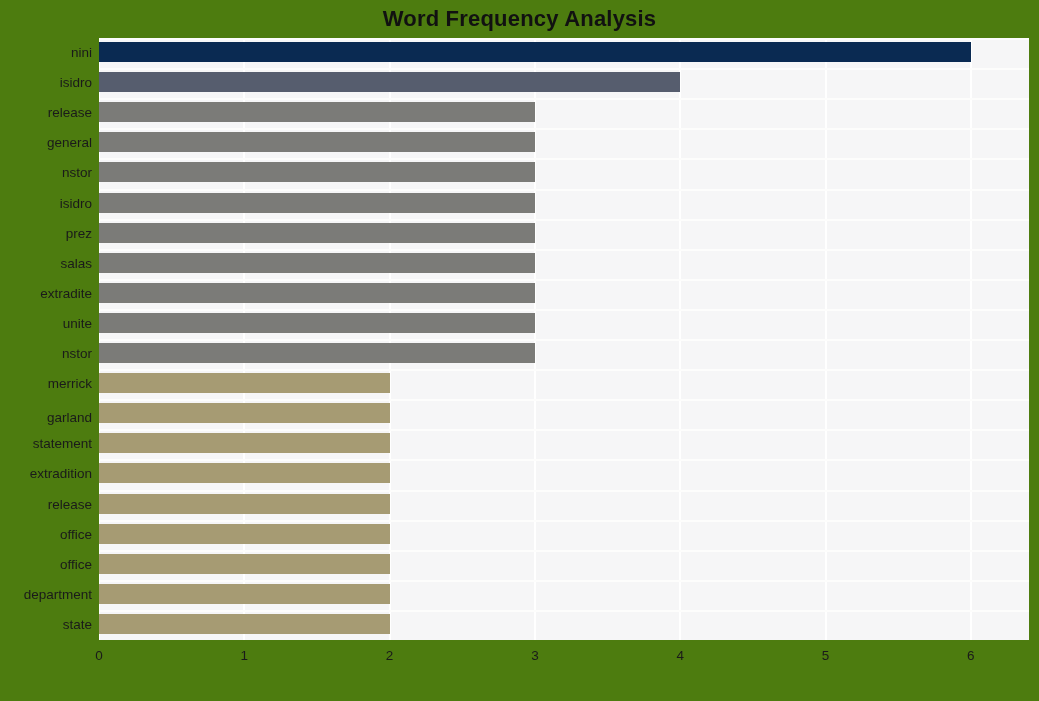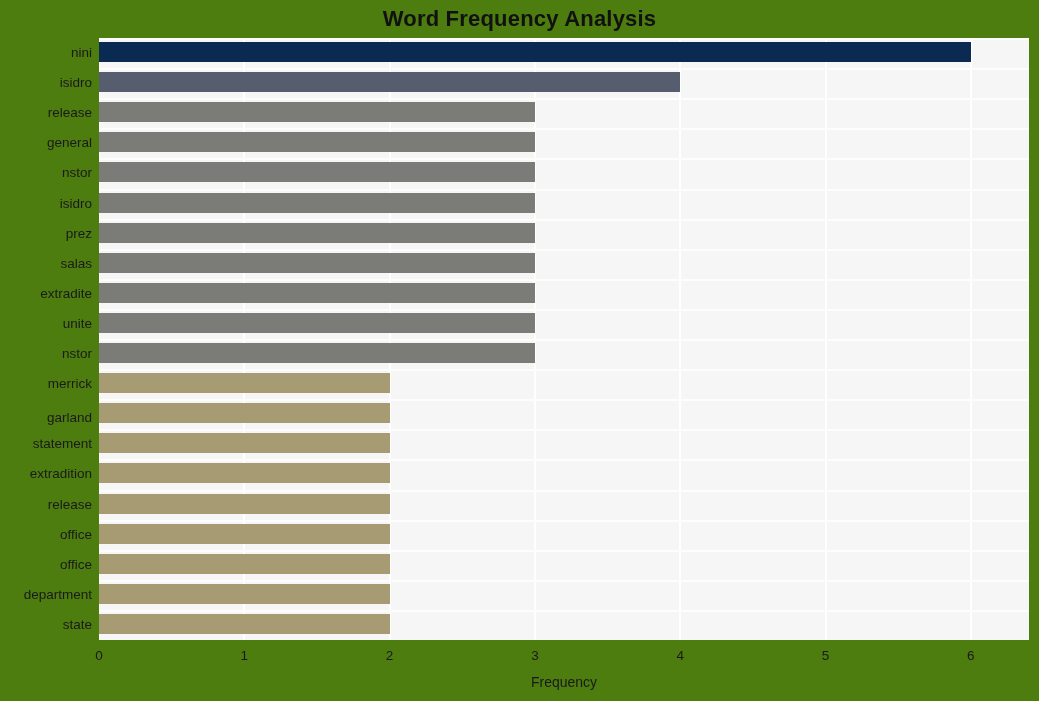--- a/index.html
+++ b/index.html
@@ -248,15 +248,14 @@
   <div id="x-axis-labels">
       <div class="x-tick-label" style="left: 99px;">0</div>
       <div class="x-tick-label" style="left: 244.312px;">1</div>
       <div class="x-tick-label" style="left: 389.625px;">2</div>
       <div class="x-tick-label" style="left: 534.938px;">3</div>
       <div class="x-tick-label" style="left: 680.25px;">4</div>
       <div class="x-tick-label" style="left: 825.562px;">5</div>
       <div class="x-tick-label" style="left: 970.875px;">6</div>
     </div>
 
-  <div id="x-axis-title">Frequency</div>
 
 </div>
 
 </body></html>

